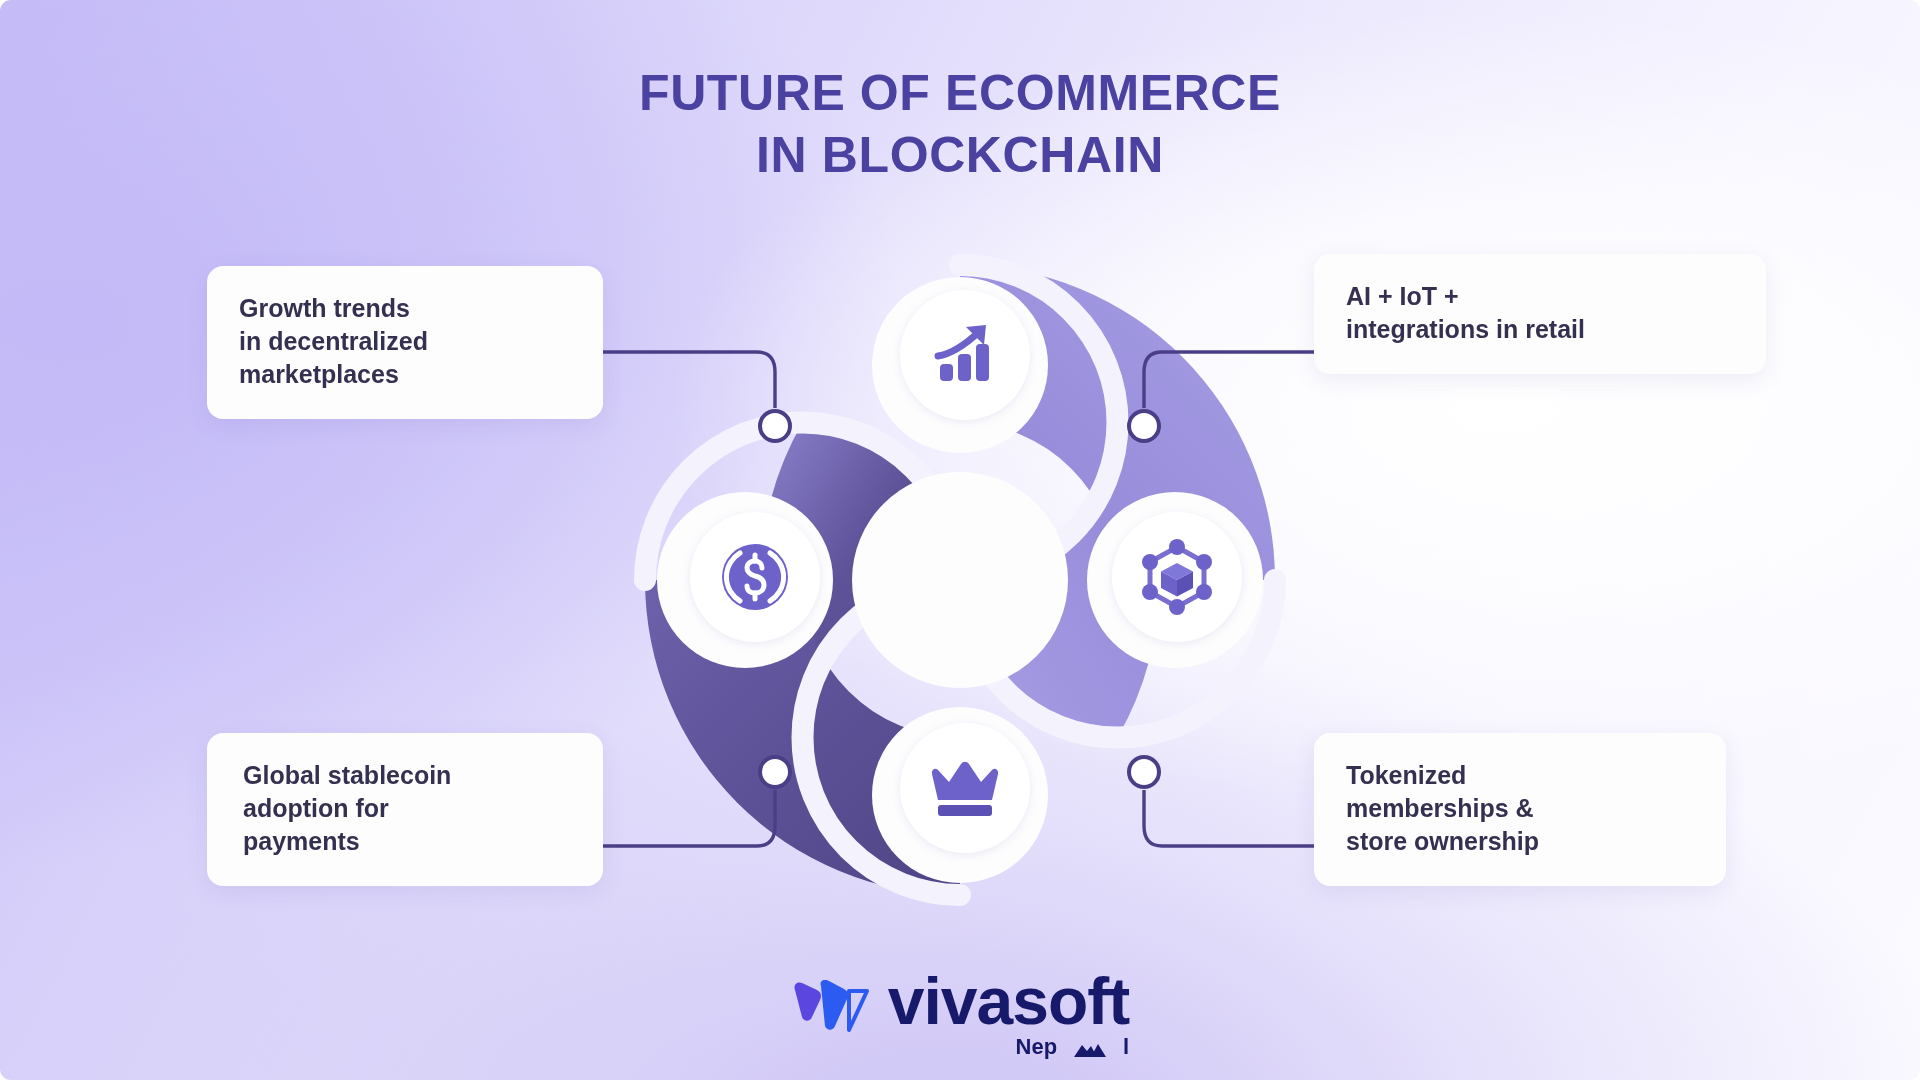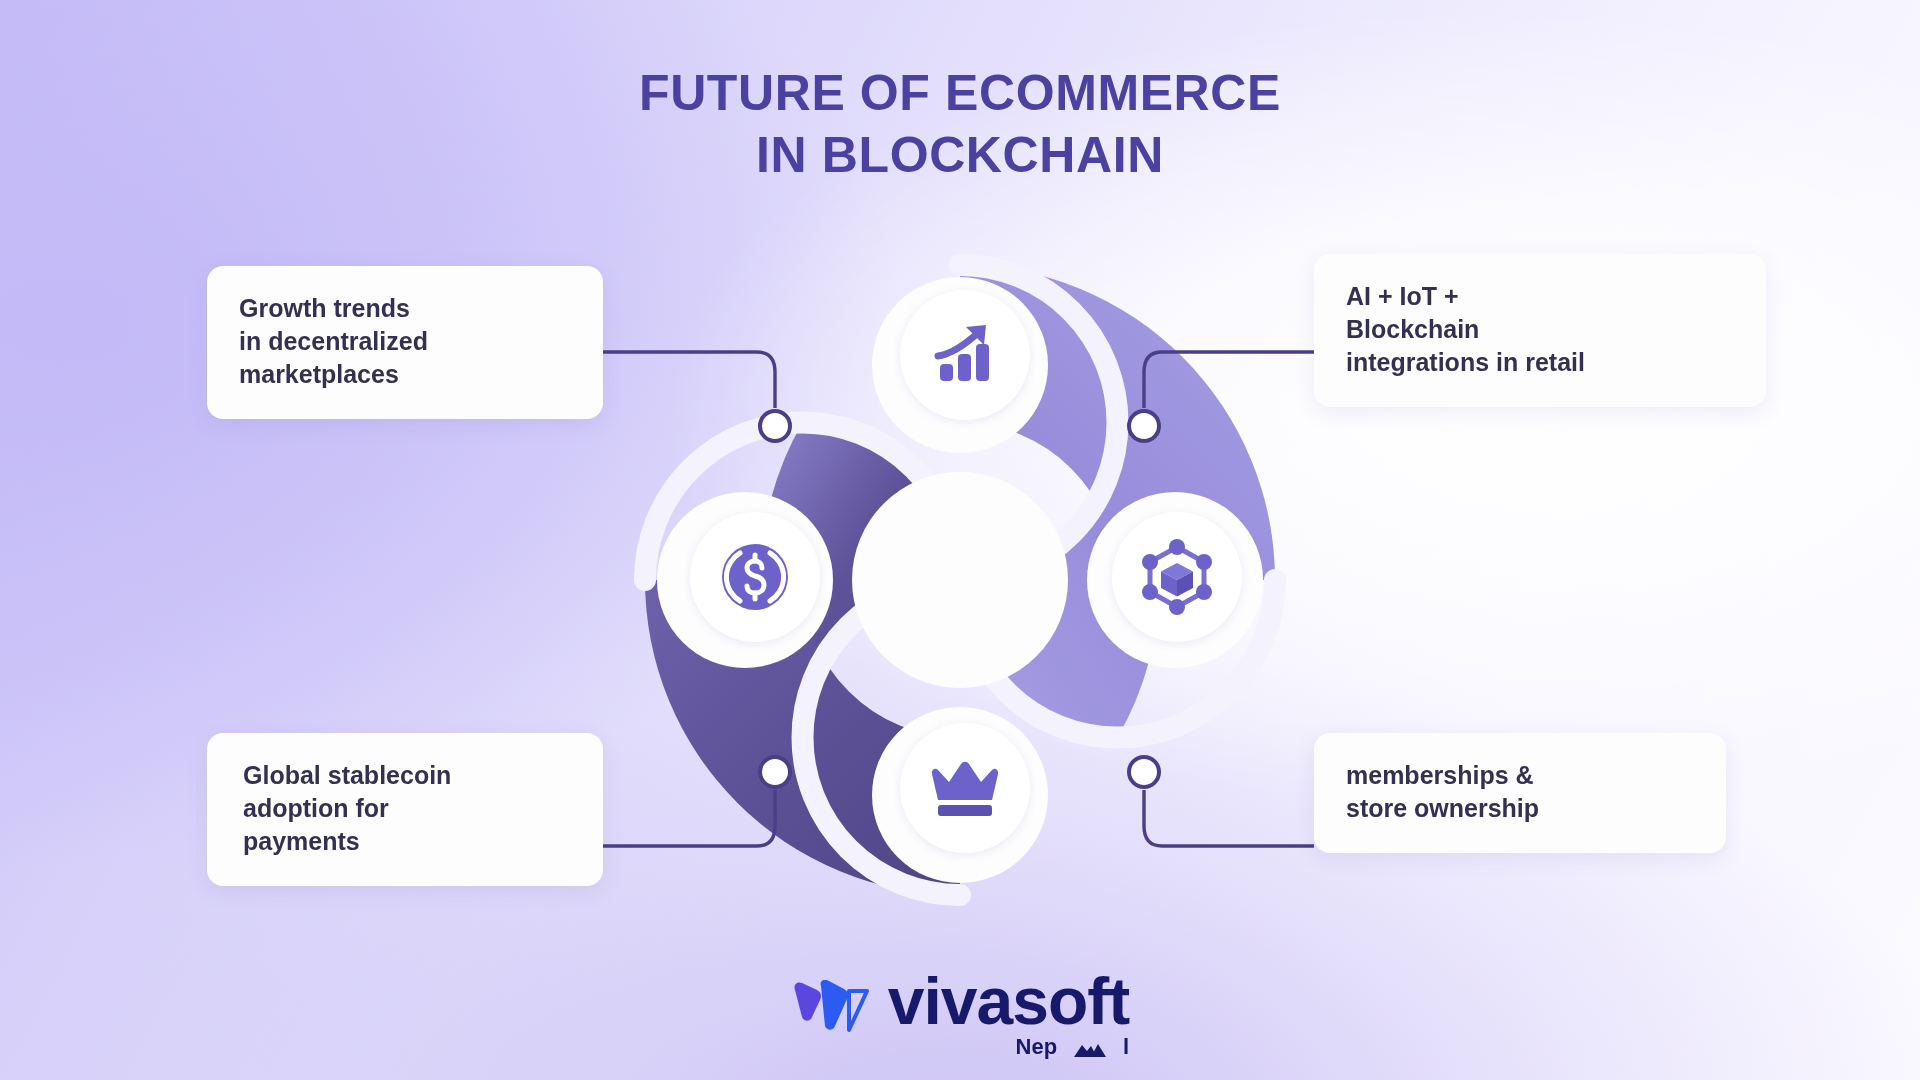--- a/index.html
+++ b/index.html
@@ -11,20 +11,21 @@
   }
 
   #stage {
     position:relative;
     width:1920px; height:1080px;
     background:
       radial-gradient(ellipse 70% 60% at 78% 38%, #ffffff 0%, rgba(255,255,255,0.75) 28%, rgba(255,255,255,0) 62%),
       radial-gradient(ellipse 60% 70% at 4% 30%, #c3baf7 0%, rgba(195,186,247,0.45) 45%, rgba(195,186,247,0) 72%),
       radial-gradient(ellipse 70% 60% at 50% 104%, #cdc4f5 0%, rgba(205,196,245,0.35) 45%, rgba(205,196,245,0) 75%),
       linear-gradient(118deg, #c6bdf8 0%, #d8d2fa 24%, #ebe8fd 52%, #f6f4ff 74%, #fbfaff 100%);
+    border-radius: 11px;
   }
 
   
   #title {
     position:absolute;
     top:62px; left:0; width:1920px;
     text-align:center;
     color:#4b41a0;
     font-weight:bold;
     font-size:50px;
@@ -247,31 +248,31 @@
   </div>
 
   <div class="card" id="card-tl">
     <div>Growth trends</div>
     <div>in decentralized</div>
     <div>marketplaces</div>
   </div>
 
   <div class="card" id="card-tr">
     <div>AI + IoT +</div>
-    <div>Blockchain</div>
     <div>integrations in retail</div>
   </div>
 
   <div class="card" id="card-bl">
     <div>Global stablecoin</div>
     <div>adoption for</div>
     <div>payments</div>
   </div>
 
   <div class="card" id="card-br">
+    <div>Tokenized</div>
     <div>memberships &amp;</div>
     <div>store ownership</div>
   </div>
 
   <div id="logo">
     <div id="logo-mark">
       <svg width="80" height="62" viewBox="0 0 80 62">
         <path d="M4 10 C2 5 6 1 11 3 L26 10 C30 12 31 16 29 20 L21 37
                  C19 42 13 42 11 37 Z" fill="#5b46e0"></path>
         <path d="M30 6 C28 1 33 -2 38 1 L53 9 C57 11 58 15 56 19 L44 46

